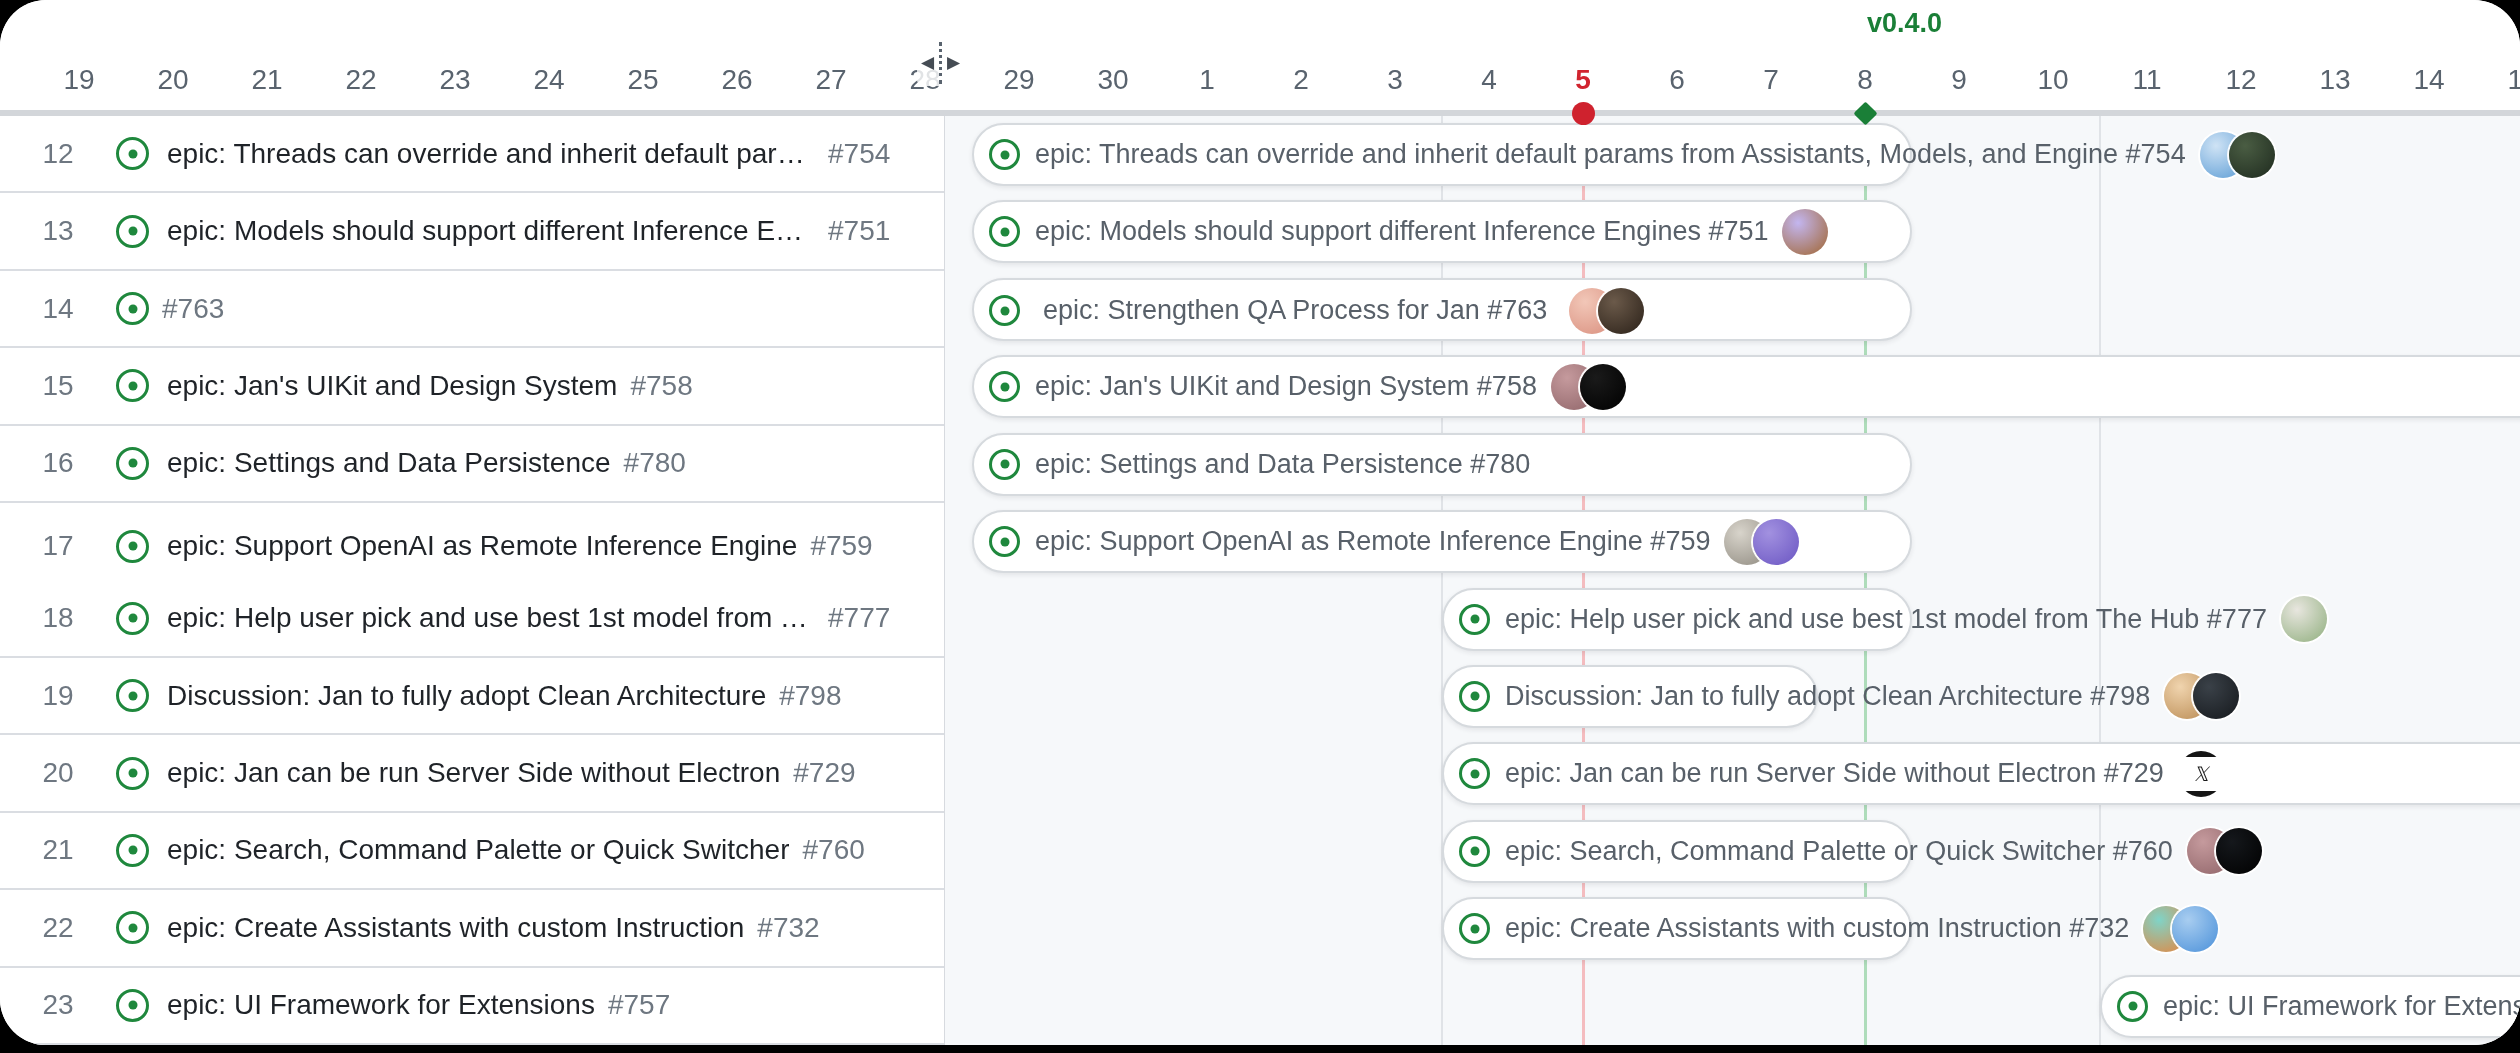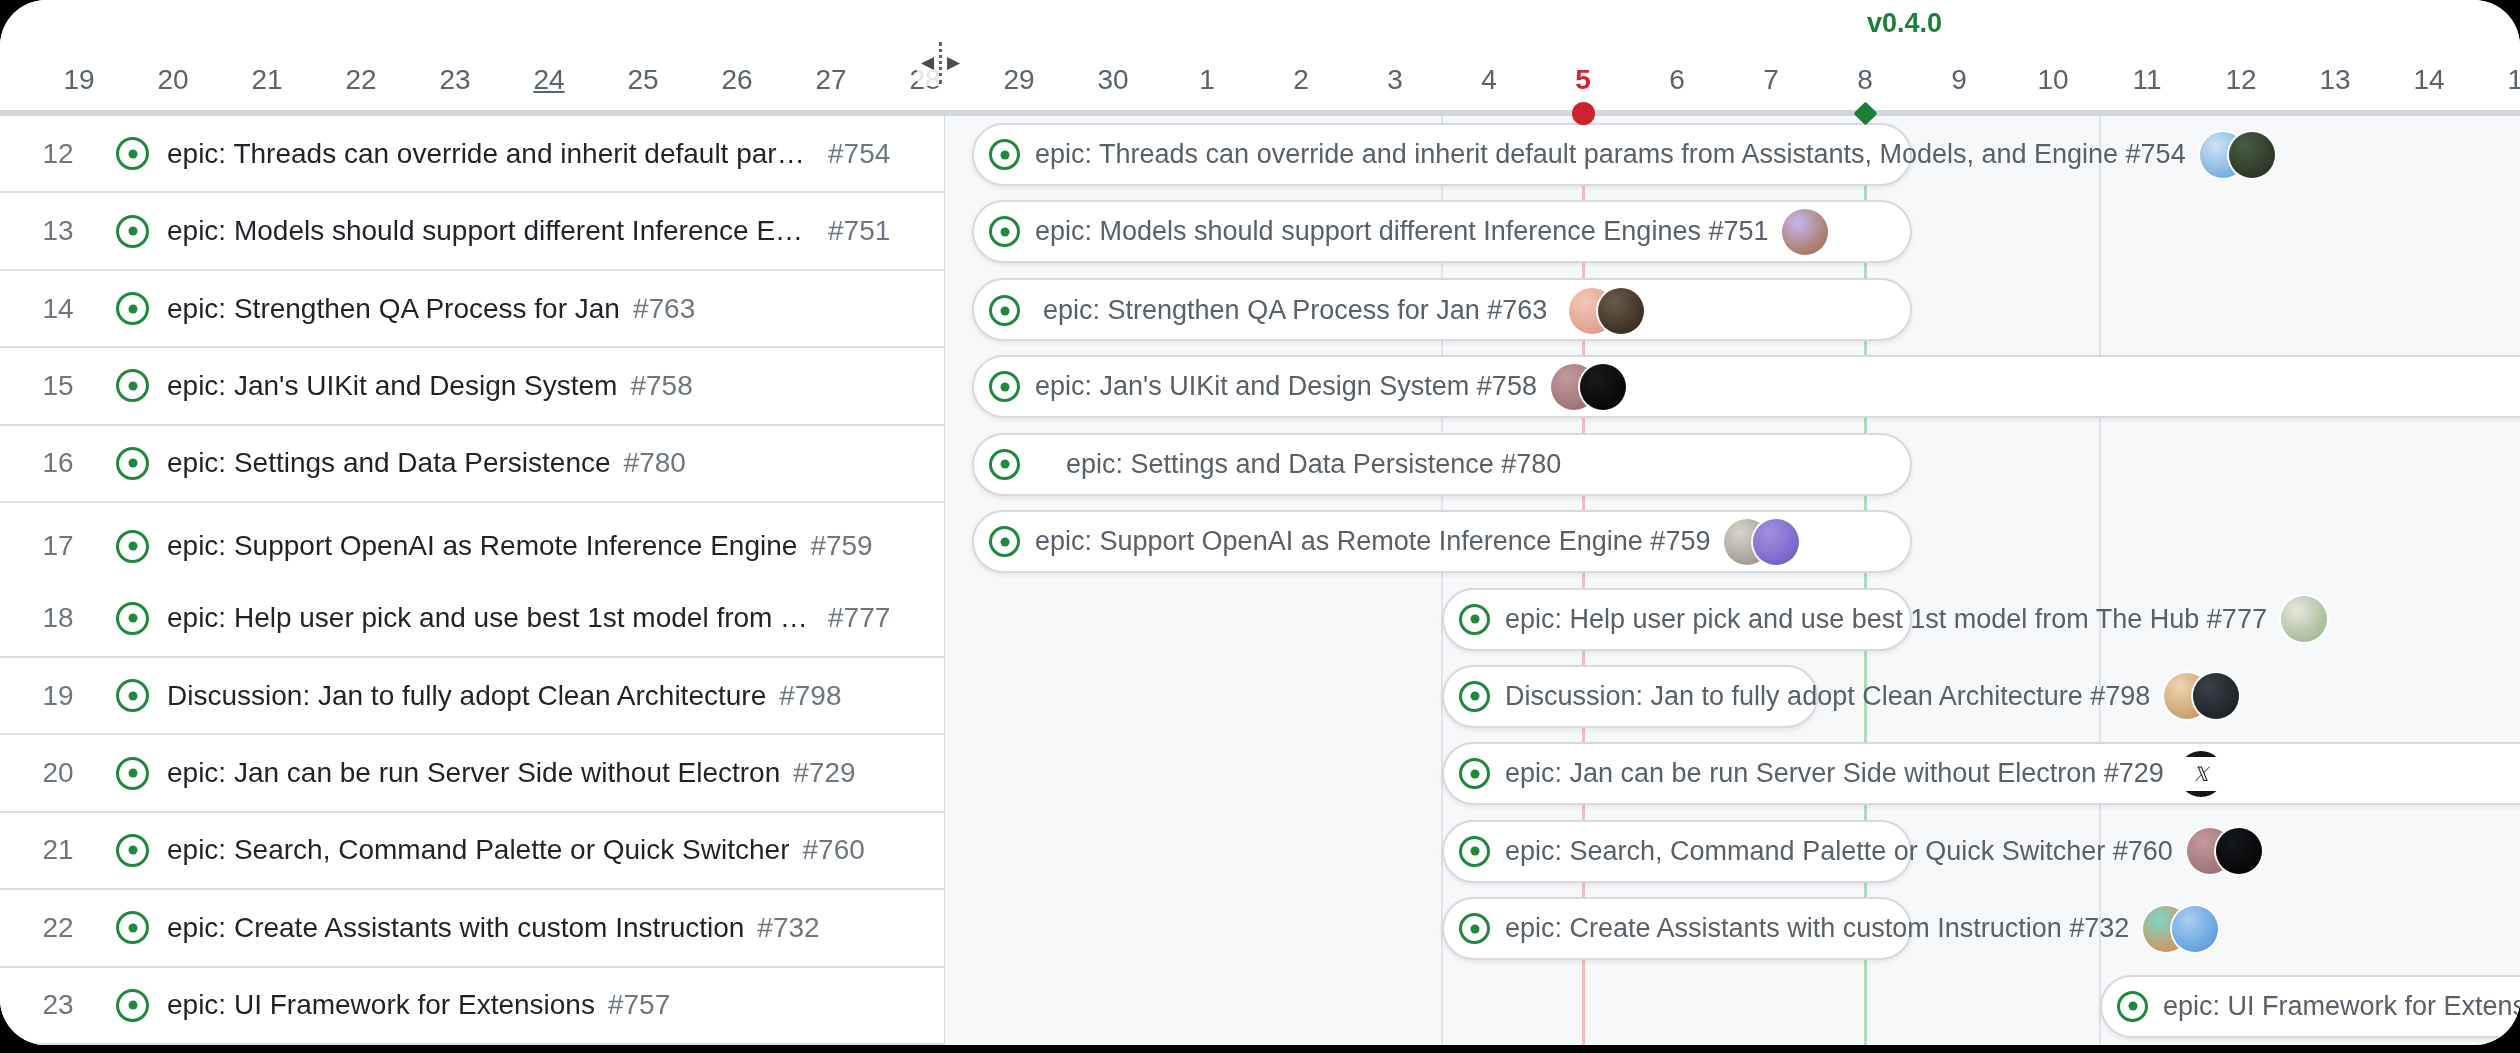--- a/index.html
+++ b/index.html
@@ -131,21 +131,21 @@
       <div class="pill clip-r" style="left: 972px; width: 1558px; top: 355.26px;"></div>
       <div class="bar-content" style="left: 989px; top: 355.26px; justify-content: space-between;">
         <span class="oicon"></span>
         <span class="blabel">epic: Jan's UIKit and Design System #758</span>
         <span class="avatars">
           <span class="avatar" style="background: radial-gradient(circle at 35% 30%, rgb(197, 154, 157), rgb(143, 100, 104));"></span>
           <span class="avatar" style="background: radial-gradient(circle at 35% 30%, rgb(26, 26, 26), rgb(0, 0, 0));"></span>
         </span>
       </div>
       <div class="pill" style="left: 972px; width: 940px; top: 432.68px;"></div>
-      <div class="bar-content" style="left: 989px; top: 432.68px; gap: 31px;">
+      <div class="bar-content" style="left: 989px; top: 432.68px;">
         <span class="oicon"></span>
         <span class="blabel">epic: Settings and Data Persistence #780</span>
       </div>
       <div class="pill" style="left: 972px; width: 940px; top: 510.1px;"></div>
       <div class="bar-content" style="left: 989px; top: 510.1px;">
         <span class="oicon"></span>
         <span class="blabel">epic: Support OpenAI as Remote Inference Engine #759</span>
         <span class="avatars">
           <span class="avatar" style="background: radial-gradient(circle at 35% 30%, rgb(216, 212, 203), rgb(143, 138, 128));"></span>
           <span class="avatar" style="background: radial-gradient(circle at 35% 30%, rgb(162, 145, 224), rgb(106, 85, 194));"></span>
@@ -209,21 +209,20 @@
       </div>
       <div class="lrow" style="top: 193.42px; height: 77.42px;">
         <span class="num">13</span>
         <span class="oicon"></span>
         <span class="title">epic: Models should support different Inference Engines</span>
         <span class="inum">#751</span>
       </div>
       <div class="lrow" style="top: 270.84px; height: 77.42px;">
         <span class="num">14</span>
         <span class="oicon"></span>
-        <span class="title">epic: Strengthen QA Process for Jan</span>
         <span class="inum">#763</span>
       </div>
       <div class="lrow" style="top: 348.26px; height: 77.42px;">
         <span class="num">15</span>
         <span class="oicon"></span>
         <span class="title">epic: Jan's UIKit and Design System</span>
         <span class="inum">#758</span>
       </div>
       <div class="lrow" style="top: 425.68px; height: 77.42px;">
         <span class="num">16</span>
@@ -276,21 +275,21 @@
     </div>
 
   <div class="header">
     <div class="hline"></div>
     <div id="dates">
         <div class="date" style="left: 32px;">19</div>
         <div class="date" style="left: 126px;">20</div>
         <div class="date" style="left: 220px;">21</div>
         <div class="date" style="left: 314px;">22</div>
         <div class="date" style="left: 408px;">23</div>
-        <div class="date" style="left: 502px; text-decoration: underline;">24</div>
+        <div class="date" style="left: 502px;">24</div>
         <div class="date" style="left: 596px;">25</div>
         <div class="date" style="left: 690px;">26</div>
         <div class="date" style="left: 784px;">27</div>
         <div class="date" style="left: 878px;">28</div>
         <div class="date" style="left: 972px;">29</div>
         <div class="date" style="left: 1066px;">30</div>
         <div class="date" style="left: 1160px;">1</div>
         <div class="date" style="left: 1254px;">2</div>
         <div class="date" style="left: 1348px;">3</div>
         <div class="date" style="left: 1442px;">4</div>

